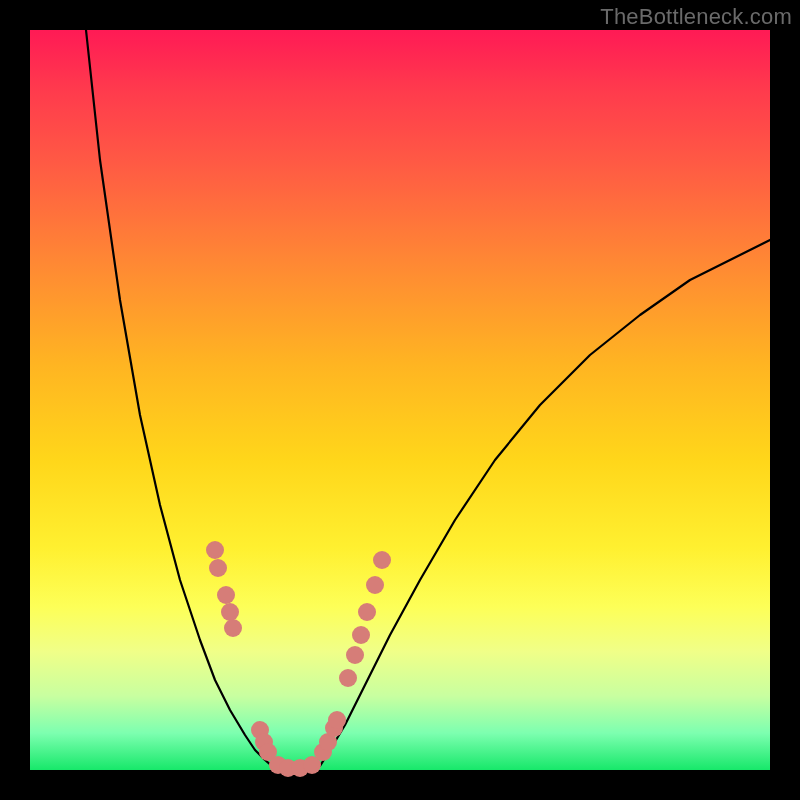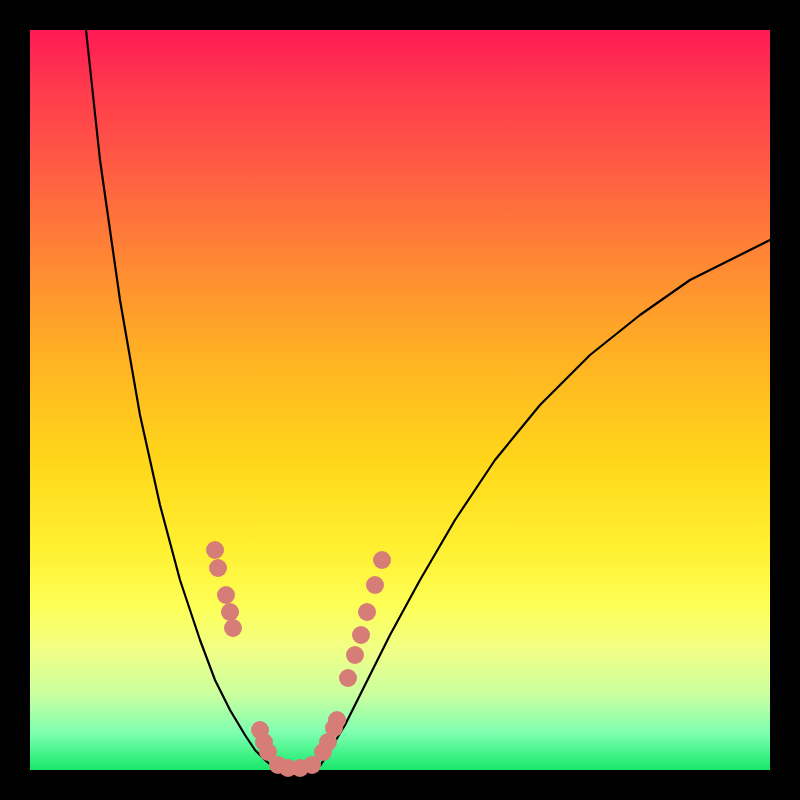--- a/index.html
+++ b/index.html
@@ -87,13 +87,14 @@
           <circle cx="307" cy="690" r="9" fill="#d67d78"></circle>
           <circle cx="318" cy="648" r="9" fill="#d67d78"></circle>
           <circle cx="325" cy="625" r="9" fill="#d67d78"></circle>
           <circle cx="331" cy="605" r="9" fill="#d67d78"></circle>
           <circle cx="337" cy="582" r="9" fill="#d67d78"></circle>
           <circle cx="345" cy="555" r="9" fill="#d67d78"></circle>
           <circle cx="352" cy="530" r="9" fill="#d67d78"></circle>
         </g>
     </svg>
   </div>
+  <div class="watermark">TheBottleneck.com</div>
 </div>
 
 </body></html>

